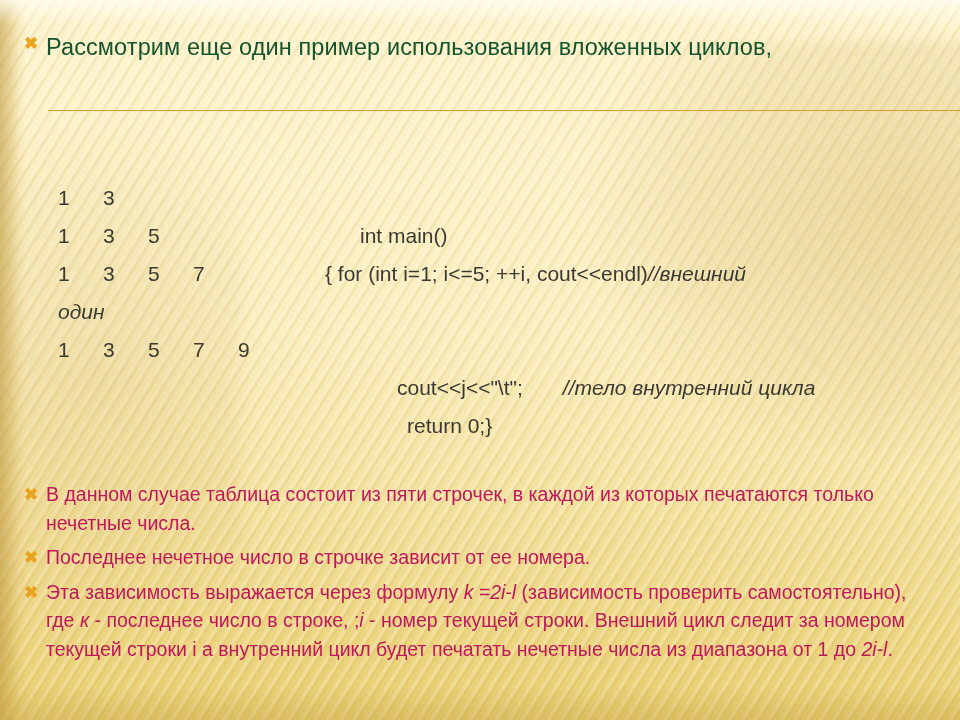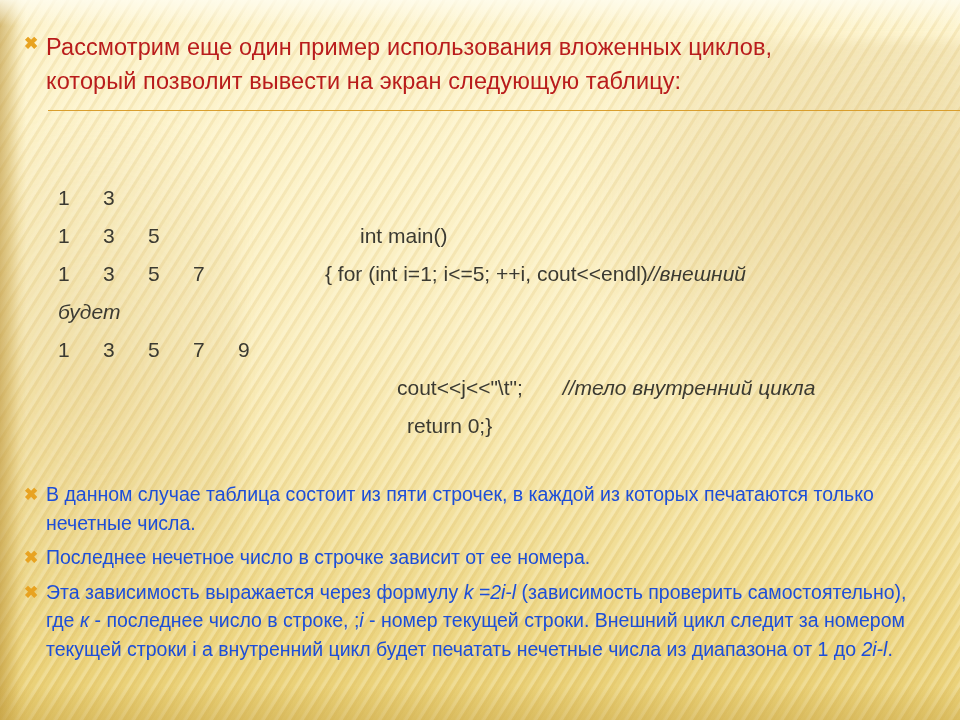--- a/index.html
+++ b/index.html
@@ -129,21 +129,21 @@
   
   #title-block {
     left: 24px;
     top: 30px;
     width: 900px;
   }
   #title-block .bullet-mark { margin-top: 5px; }
   #title-block .bullet-text {
     font-size: 23.5px;
     line-height: 34px;
-    color: #b91c1c;
+    color: #14532d;
     letter-spacing: .1px;
   }
 
   .divider {
     position: absolute;
     left: 48px;
     top: 110px;
     width: 912px;
     height: 0;
     border-top: 1.4px solid #d79a26;
@@ -185,21 +185,21 @@
   #notes .bullet-row {
     position: static;
     margin: 0 0 6px 0;
     padding-left: 24px;
     width: 912px;
   }
   #notes .bullet-mark { margin-top: 6px; }
   #notes .bullet-text {
     font-size: 19.5px;
     line-height: 28.5px;
-    color: #1d4ed8;
+    color: #be185d;
   }
   #notes .n3 { margin-top: 4px; }
   .it { font-style: italic; text-align: center; }
 </style>
 </head>
 <body>
 
 <div id="slide">
 
   <div class="bg-base"></div>
@@ -209,21 +209,20 @@
   <div class="bg-leftband"></div>
   <div class="bg-topfade"></div>
   <div class="bg-bottomfade"></div>
 
   <div class="content">
 
     <div class="bullet-row" id="title-block">
       <span class="bullet-mark">✖</span>
       <div class="bullet-text">
         <div>Рассмотрим еще один пример использования вложенных циклов,</div>
-        <div>который позволит вывести на экран следующую таблицу:</div>
       </div>
     </div>
 
     <div class="divider"></div>
 
     <div id="code-area">
 
       <div class="num-cell" style="left:58px;  top:38px;">1</div>
       <div class="num-cell" style="left:103px; top:38px;">3</div>
 
@@ -238,21 +237,21 @@
 
       <div class="num-cell" style="left:58px;  top:190px;">1</div>
       <div class="num-cell" style="left:103px; top:190px;">3</div>
       <div class="num-cell" style="left:148px; top:190px;">5</div>
       <div class="num-cell" style="left:193px; top:190px;">7</div>
       <div class="num-cell" style="left:238px; top:190px;">9</div>
 
       <div class="code-line" style="left:360px; top:76px;">int main()</div>
 
       <div class="code-line" style="left:325px; top:114px;"><span>{ for (int i=1; i&lt;=5; ++i, cout&lt;&lt;endl)</span><span class="cmt">//внешний</span></div>
-      <div class="code-line cmt" style="left:58px; top:152px;">будет</div>
+      <div class="code-line cmt" style="left:58px; top:152px;">один</div>
 
 
       <div class="code-line" style="left:397px; top:228px;"><span>cout&lt;&lt;j&lt;&lt;"\t";</span><span style="display:inline-block;width:40px"></span><span class="cmt">//тело внутренний цикла</span></div>
 
       <div class="code-line" style="left:375px; top:266px;margin-left:32px;">return 0;}</div>
     </div>
 
     <div id="notes">
 
       <div class="bullet-row">

